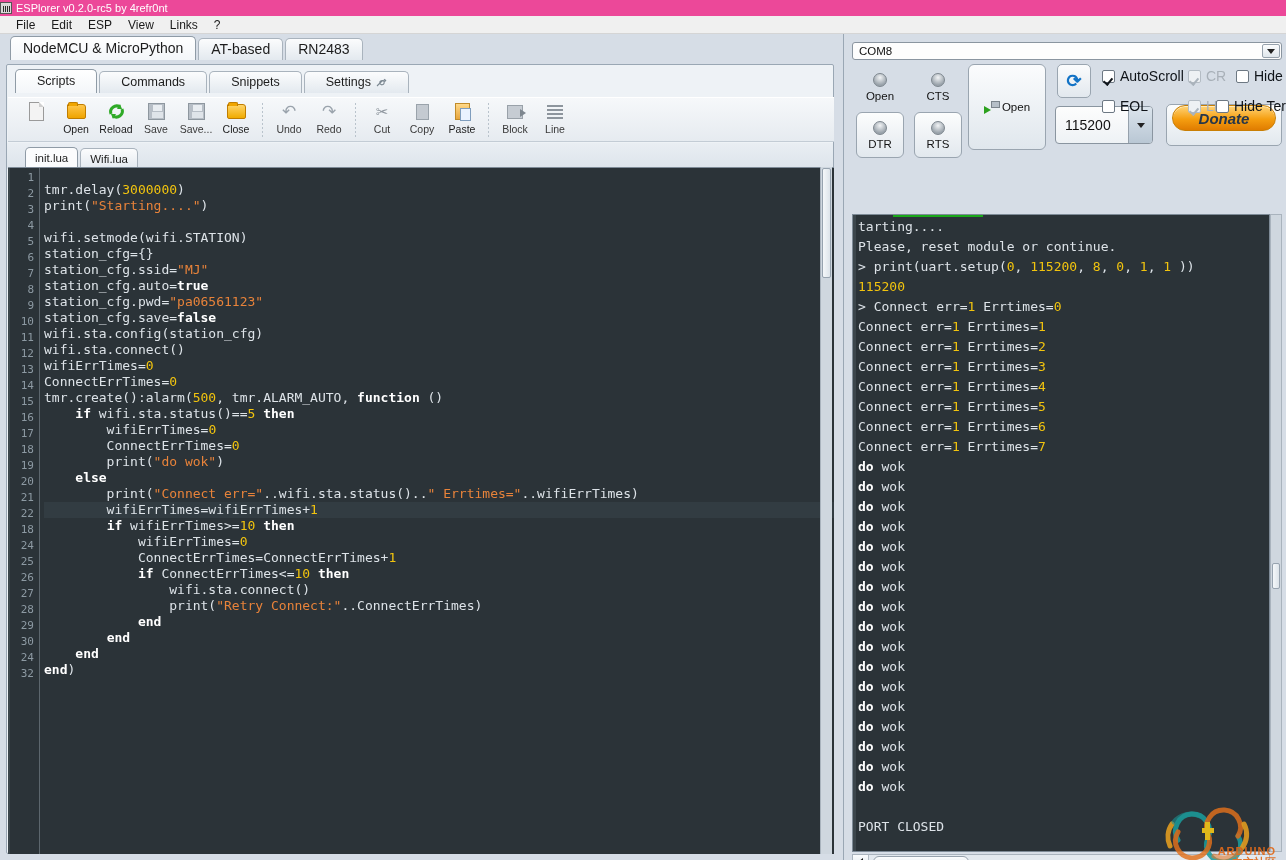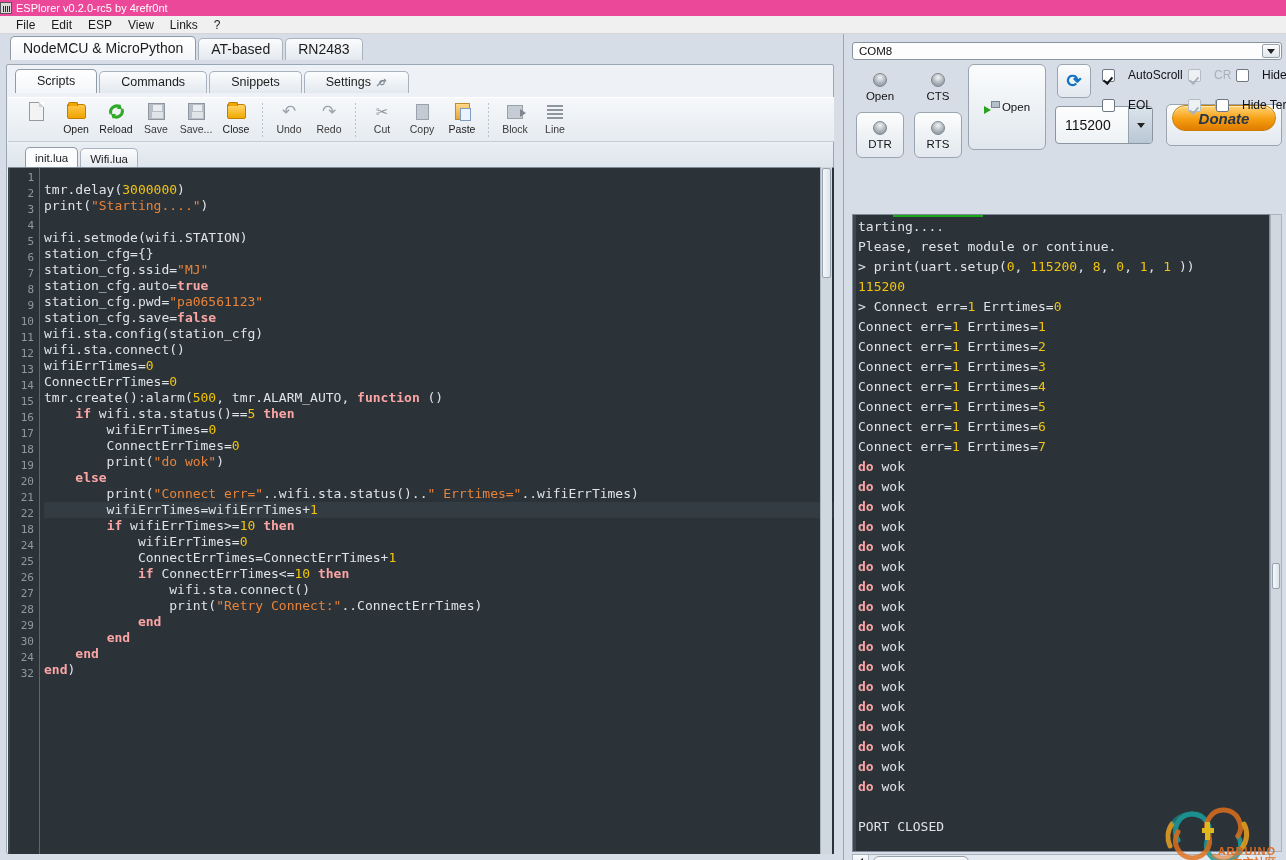--- a/index.html
+++ b/index.html
@@ -171,21 +171,21 @@
     box-shadow: inset 2px 0 0 #3c464c;
   }
   #gutter div{ height:16px;line-height:16px;}
   #code{
     flex:1;padding-top:14px;padding-left:4px;
     font-family:"DejaVu Sans Mono", monospace;font-size:13px;
     color:#dde3e8;white-space:pre;position:relative;
   }
   #code .ln{ height:16px;line-height:16px;display:block;}
   #code .ln.cur{ background:#323c42;}
-  .k{ color:#fca5a5; font-weight:bold;margin-top:8px;}
+  .k{ color:#ffffff; font-weight:bold;margin-top:8px;}
   .s{ color:#e8833a;}
   .n{ color:#f2c40e;}
   .nm{ color:#dde3e8;}
 
   
   #ed-vscroll{
     position:absolute;top:102px;right:1px;width:12px;height:687px;
     background:#cfd7df;border-left:1px solid #a9b3bd;
   }
   #ed-vthumb{
@@ -280,21 +280,21 @@
     width:13px;height:13px;background:#ffffff;border:1px solid #6d7883;border-radius:2px;
     position:relative;flex:none;
   }
   .cbox.checked:after{
     content:"";position:absolute;left:2px;top:5px;width:4px;height:7px;
     border-right:2px solid #11161c;border-bottom:2px solid #11161c;
     transform:rotate(40deg);
   }
   .cbox.dim{ background:#eef1f4;border-color:#b4bcc4;}
   .cbox.dim.checked:after{ border-color:#aab3bc;}
-  .cb-label{ font-size:12px;color:#0f1318;margin-left:13px;white-space:nowrap;}
+  .cb-label{ font-size:14px;color:#0f1318;margin-left:5px;white-space:nowrap;}
   .cb-label.dim{ color:#a8b0b8;}
 
   
   #term-wrap{
     position:absolute;top:180px;left:4px;width:430px;height:660px;
   }
   #terminal{
     position:absolute;top:0;left:0;width:418px;height:638px;
     background:#2b3338;border:1px solid #7e8b97;
     font-family:"DejaVu Sans Mono", monospace;font-size:13px;

